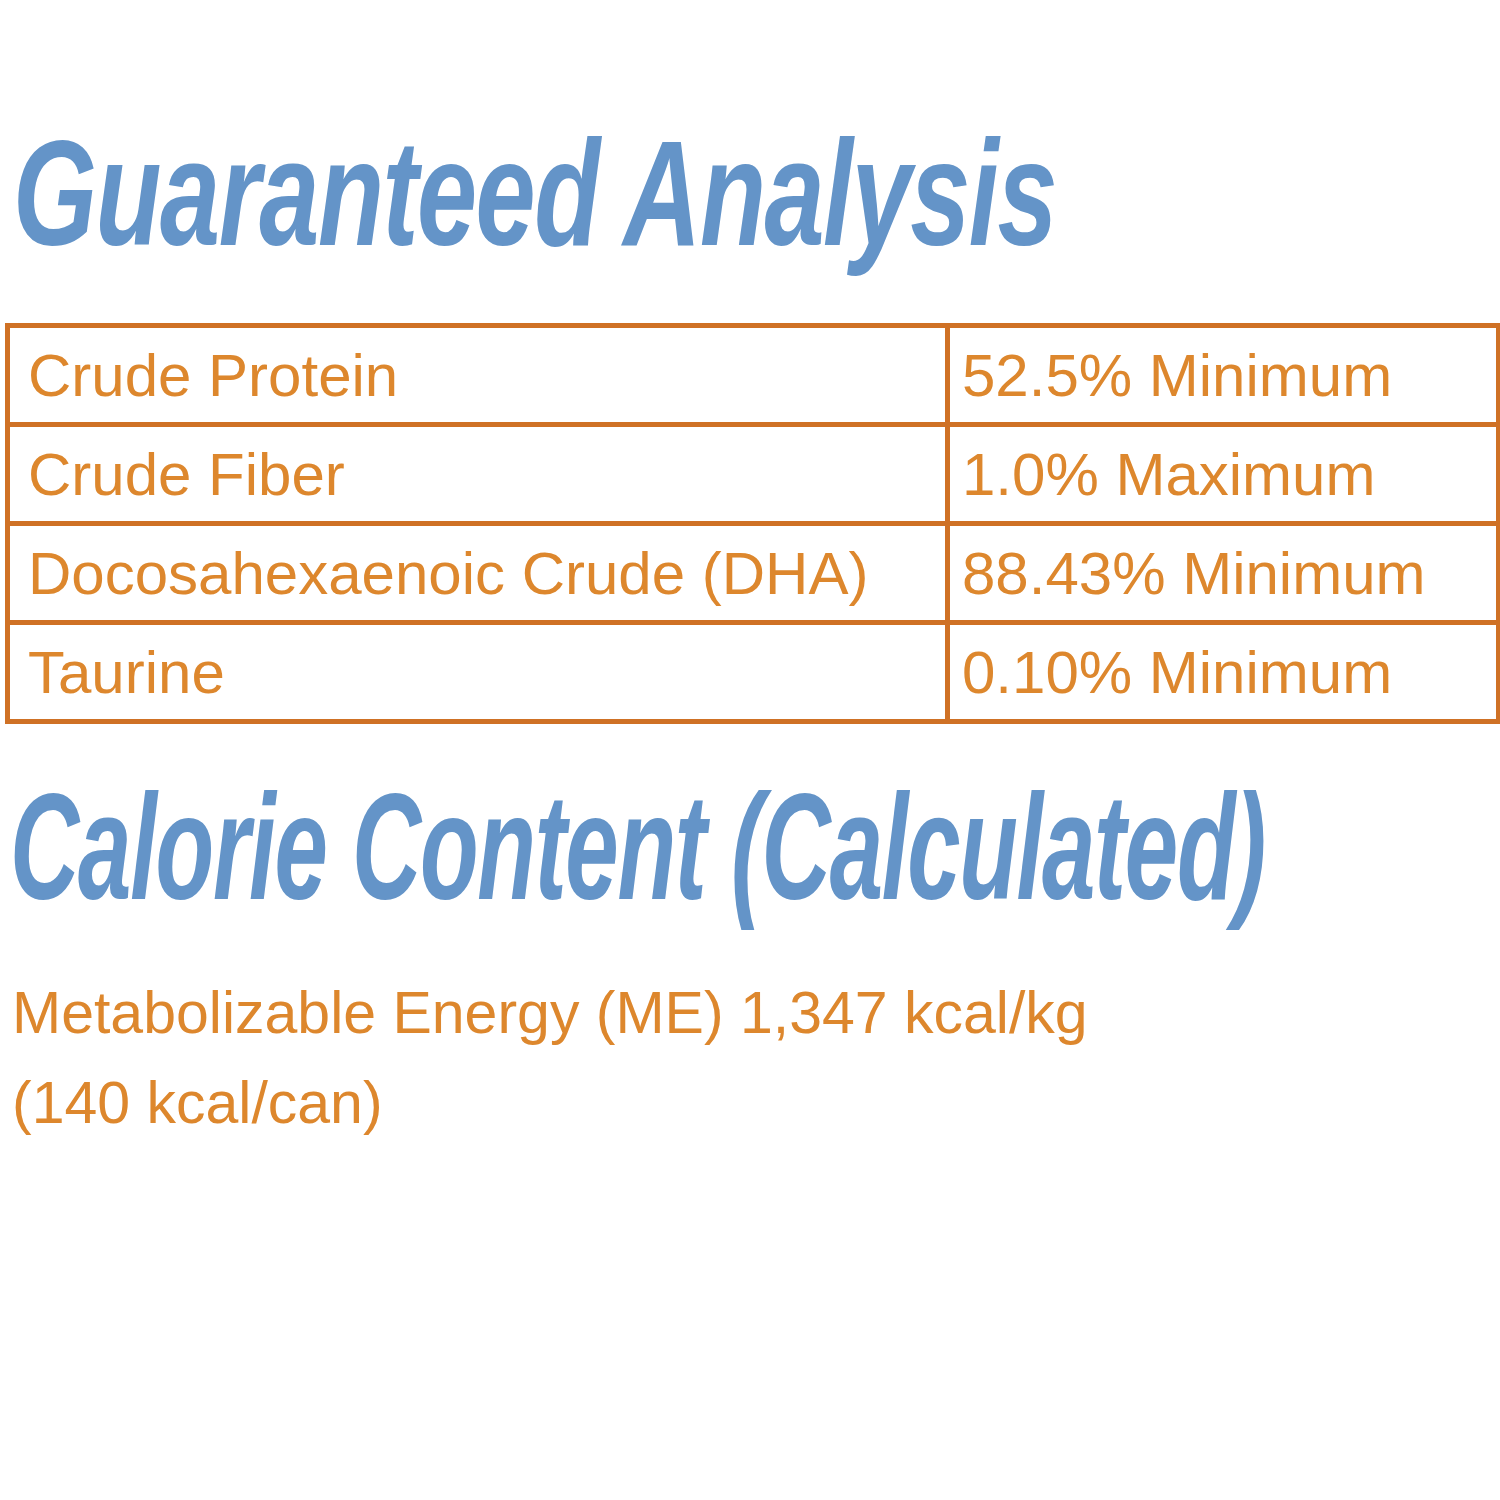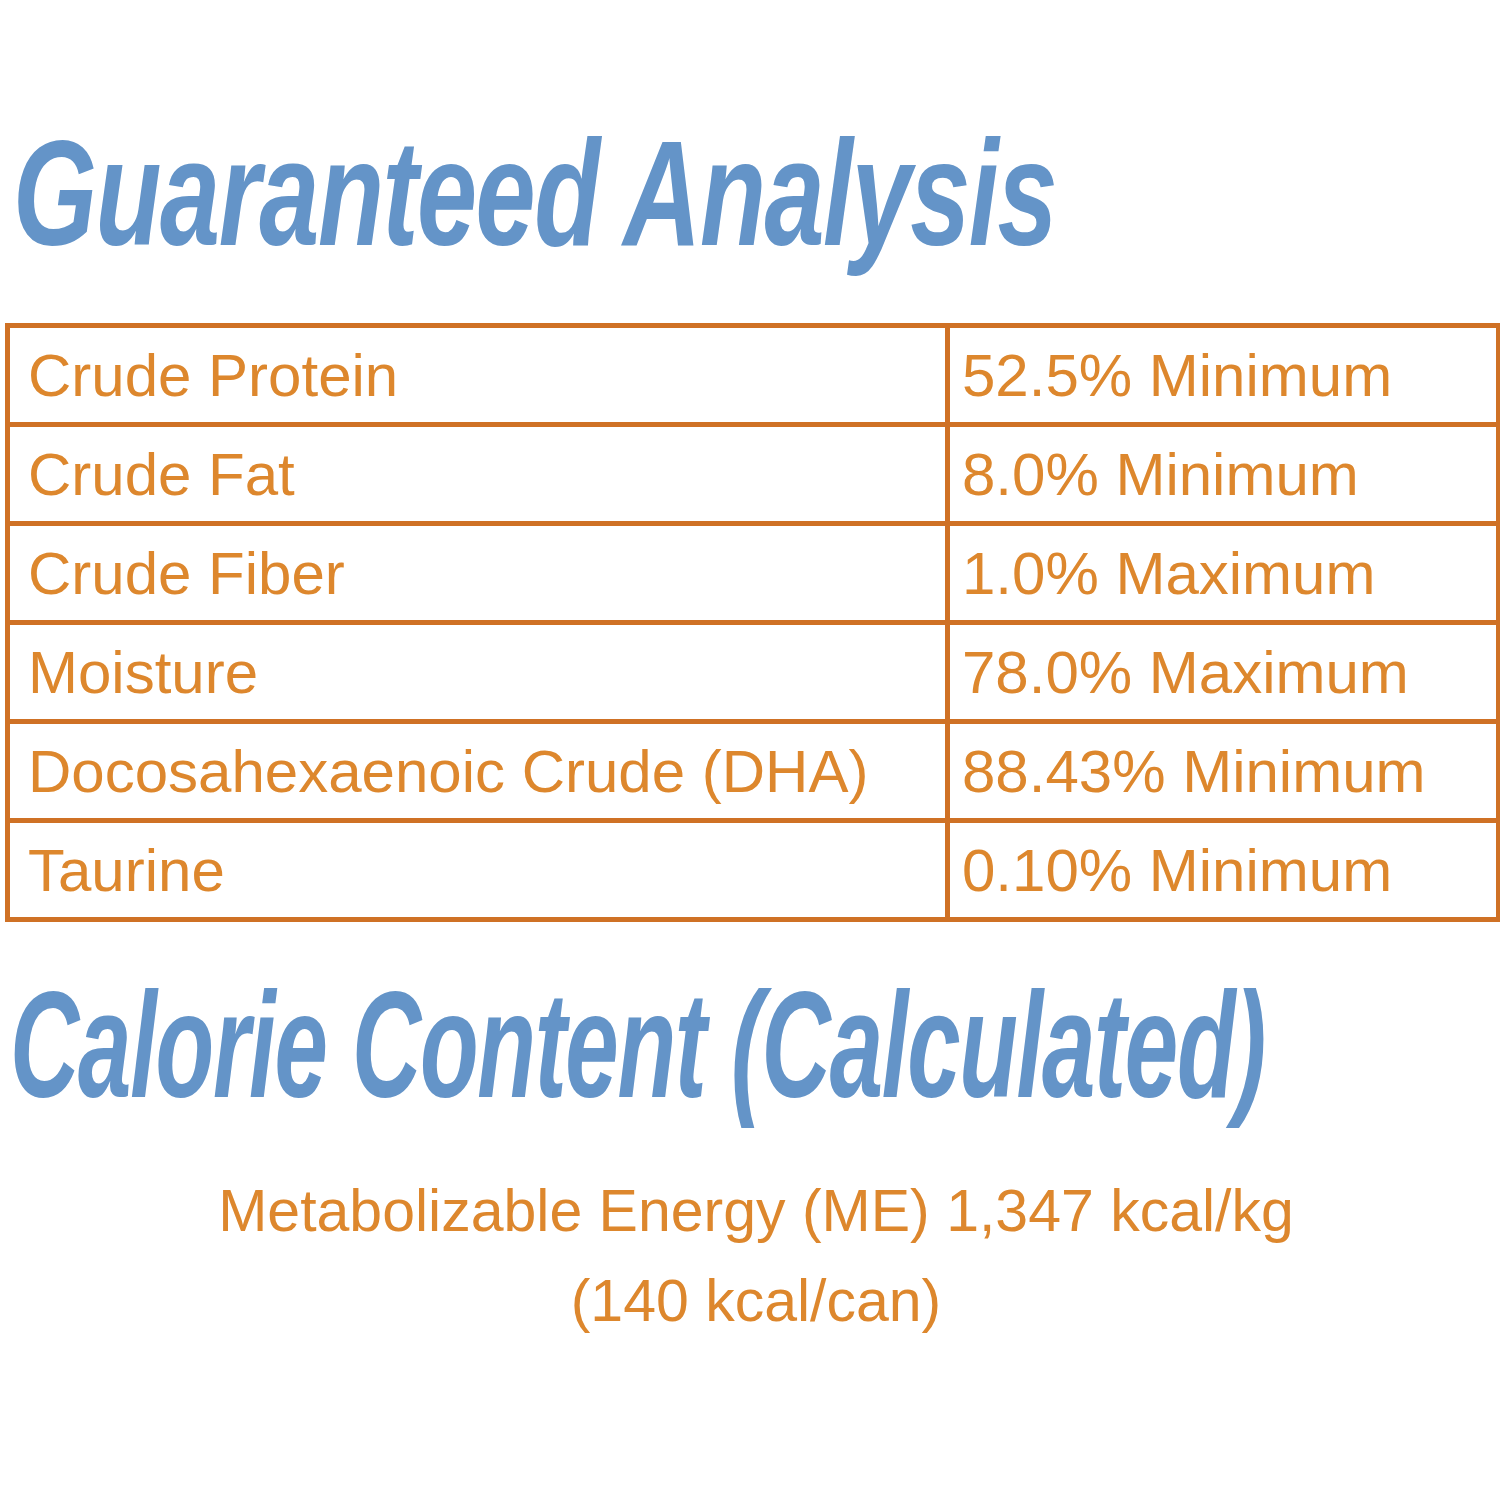--- a/index.html
+++ b/index.html
@@ -50,50 +50,42 @@
     vertical-align:middle;
   }
   table.analysis td.val{padding-left:12px;}
   col.c-label{width:940px;}
   .me-text{
     margin:46px 0 0 12px;
     font-size:59px;
     line-height:90px;
     color:var(--orange-text);
   }
-  .me-text div{white-space:nowrap;text-align:center;}
+  .me-text div{white-space:nowrap;}
 </style>
 </head>
 <body>
 
 <h1 id="ga-heading" class="section-heading">
   <span class="condense">Guaranteed Analysis</span>
 </h1>
 
 <table class="analysis">
   <colgroup>
       <col class="c-label">
       <col class="c-value">
     </colgroup>
   <tbody>
     <tr>
       <td>Crude Protein</td>
       <td class="val">52.5% Minimum</td>
     </tr>
     <tr>
-      <td>Crude Fat</td>
-      <td class="val">8.0% Minimum</td>
-    </tr>
-    <tr>
       <td>Crude Fiber</td>
       <td class="val">1.0% Maximum</td>
-    </tr>
-    <tr>
-      <td>Moisture</td>
-      <td class="val">78.0% Maximum</td>
     </tr>
     <tr>
       <td>Docosahexaenoic Crude (DHA)</td>
       <td class="val">88.43% Minimum</td>
     </tr>
     <tr>
       <td>Taurine</td>
       <td class="val">0.10% Minimum</td>
     </tr>
   </tbody>

